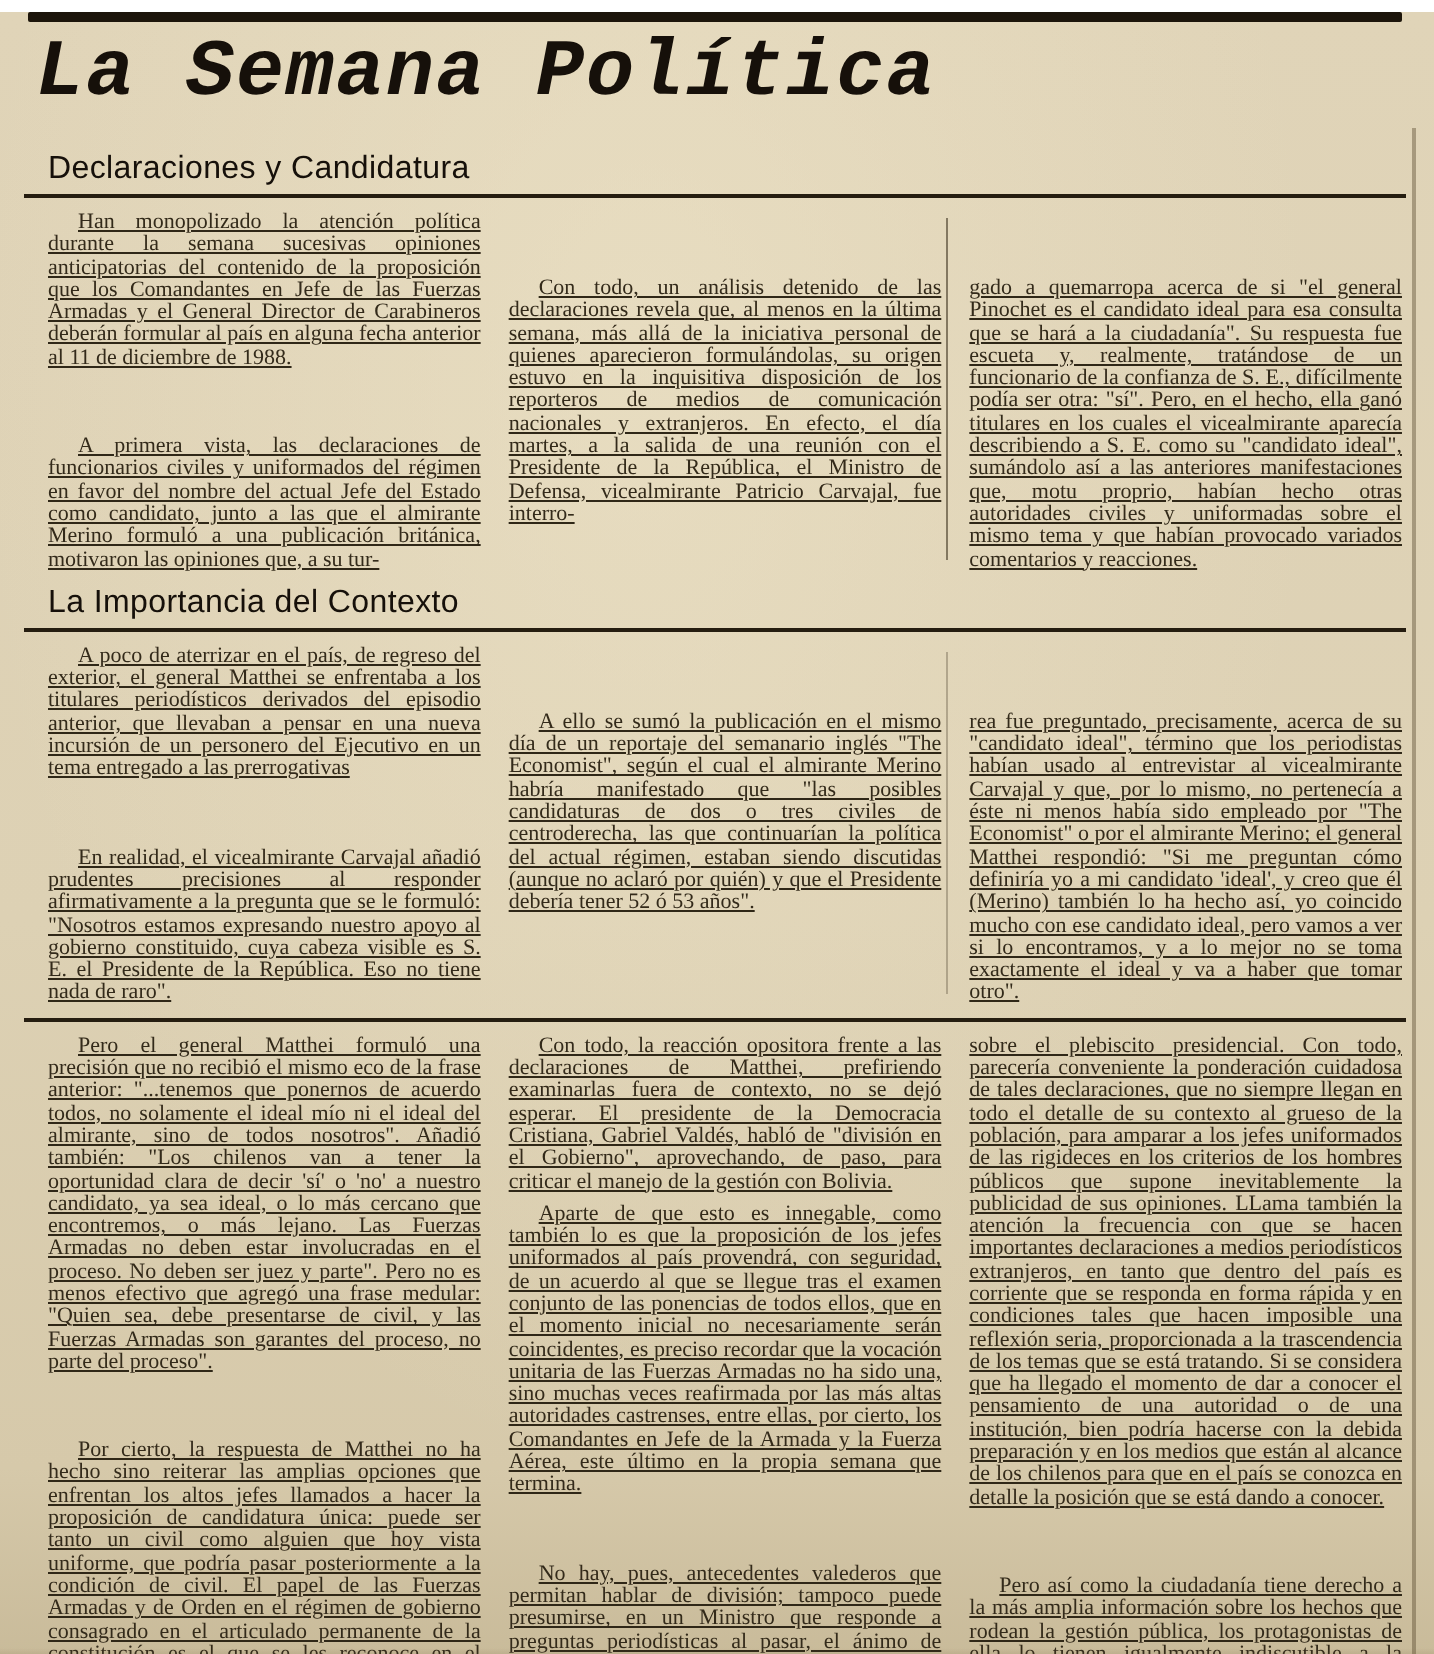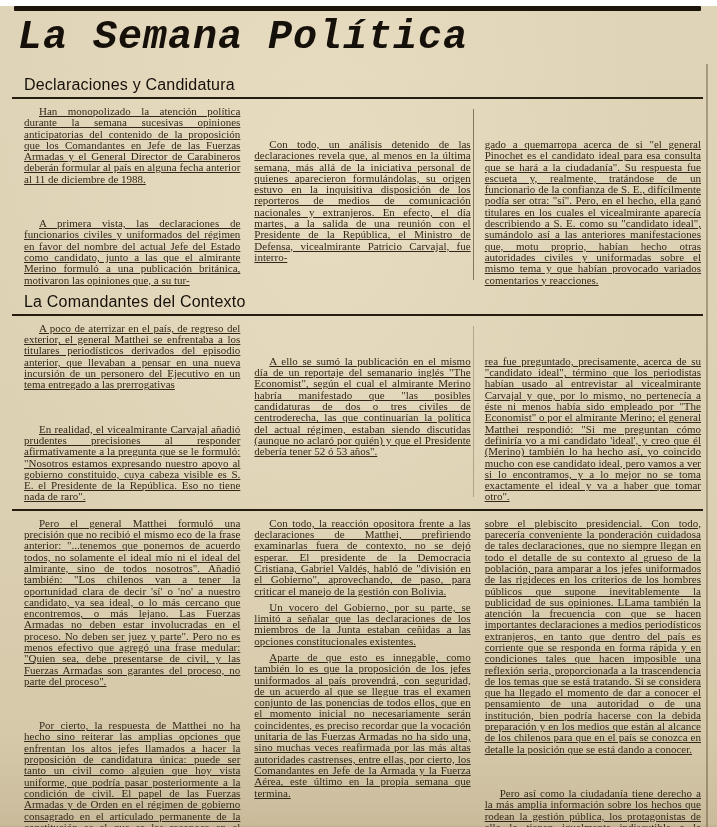--- a/index.html
+++ b/index.html
@@ -88,21 +88,21 @@
       <div class="col">
         <p>Con todo, un análisis detenido de las declaraciones revela que, al menos en la última semana, más allá de la iniciativa personal de quienes aparecieron formulándolas, su origen estuvo en la inquisitiva disposición de los reporteros de medios de comunicación nacionales y extranjeros. En efecto, el día martes, a la salida de una reunión con el Presidente de la República, el Ministro de Defensa, vicealmirante Patricio Carvajal, fue interro-</p>
       </div>
       <div class="col">
         <p class="cont">gado a quemarropa acerca de si "el general Pinochet es el candidato ideal para esa consulta que se hará a la ciudadanía". Su respuesta fue escueta y, realmente, tratándose de un funcionario de la confianza de S. E., difícilmente podía ser otra: "sí". Pero, en el hecho, ella ganó titulares en los cuales el vicealmirante aparecía describiendo a S. E. como su "candidato ideal", sumándolo así a las anteriores manifestaciones que, motu proprio, habían hecho otras autoridades civiles y uniformadas sobre el mismo tema y que habían provocado variados comentarios y reacciones.</p>
       </div>
     </div>
   </section>
 
   <section class="sec">
-    <h2 class="sec-heading">La Comandantes del Contexto</h2>
+    <h2 class="sec-heading">La Importancia del Contexto</h2>
     <div class="heading-rule"></div>
     <div class="cols rule-2-3 rule-faint">
       <div class="col">
         <p>A poco de aterrizar en el país, de regreso del exterior, el general Matthei se enfrentaba a los titulares periodísticos derivados del episodio anterior, que llevaban a pensar en una nueva incursión de un personero del Ejecutivo en un tema entregado a las prerrogativas</p>
         <p>En realidad, el vicealmirante Carvajal añadió prudentes precisiones al responder afirmativamente a la pregunta que se le formuló: "Nosotros estamos expresando nuestro apoyo al gobierno constituido, cuya cabeza visible es S. E. el Presidente de la República. Eso no tiene nada de raro".</p>
       </div>
       <div class="col">
         <p>A ello se sumó la publicación en el mismo día de un reportaje del semanario inglés "The Economist", según el cual el almirante Merino habría manifestado que "las posibles candidaturas de dos o tres civiles de centroderecha, las que continuarían la política del actual régimen, estaban siendo discutidas (aunque no aclaró por quién) y que el Presidente debería tener 52 ó 53 años".</p>
       </div>
       <div class="col">
@@ -113,21 +113,20 @@
 
   <section class="sec">
     <div class="heading-rule"></div>
     <div class="cols">
       <div class="col">
         <p>Pero el general Matthei formuló una precisión que no recibió el mismo eco de la frase anterior: "...tenemos que ponernos de acuerdo todos, no solamente el ideal mío ni el ideal del almirante, sino de todos nosotros". Añadió también: "Los chilenos van a tener la oportunidad clara de decir 'sí' o 'no' a nuestro candidato, ya sea ideal, o lo más cercano que encontremos, o más lejano. Las Fuerzas Armadas no deben estar involucradas en el proceso. No deben ser juez y parte". Pero no es menos efectivo que agregó una frase medular: "Quien sea, debe presentarse de civil, y las Fuerzas Armadas son garantes del proceso, no parte del proceso".</p>
         <p>Por cierto, la respuesta de Matthei no ha hecho sino reiterar las amplias opciones que enfrentan los altos jefes llamados a hacer la proposición de candidatura única: puede ser tanto un civil como alguien que hoy vista uniforme, que podría pasar posteriormente a la condición de civil. El papel de las Fuerzas Armadas y de Orden en el régimen de gobierno consagrado en el articulado permanente de la constitución es el que se les reconoce en el capítulo constitucional correspondiente, como cuerpos "esencialmente obedientes y no deliberantes", y, además, como garantes de la institucionalidad y la seguridad interna, en el Consejo de Seguridad Nacional, aparte de otras situaciones específicas en que se requiere de su intervención, como en los estados de excepción constitucional.</p>
       </div>
       <div class="col">
         <p>Con todo, la reacción opositora frente a las declaraciones de Matthei, prefiriendo examinarlas fuera de contexto, no se dejó esperar. El presidente de la Democracia Cristiana, Gabriel Valdés, habló de "división en el Gobierno", aprovechando, de paso, para criticar el manejo de la gestión con Bolivia.</p>
-        <p>Un vocero del Gobierno, por su parte, se limitó a señalar que las declaraciones de los miembros de la Junta estaban ceñidas a las opciones constitucionales existentes.</p>
         <p>Aparte de que esto es innegable, como también lo es que la proposición de los jefes uniformados al país provendrá, con seguridad, de un acuerdo al que se llegue tras el examen conjunto de las ponencias de todos ellos, que en el momento inicial no necesariamente serán coincidentes, es preciso recordar que la vocación unitaria de las Fuerzas Armadas no ha sido una, sino muchas veces reafirmada por las más altas autoridades castrenses, entre ellas, por cierto, los Comandantes en Jefe de la Armada y la Fuerza Aérea, este último en la propia semana que termina.</p>
         <p>No hay, pues, antecedentes valederos que permitan hablar de división; tampoco puede presumirse, en un Ministro que responde a preguntas periodísticas al pasar, el ánimo de menoscabar las describiendo de los Comandantes en Jefe y el General Director.</p>
 
       </div>
       <div class="col">
         <p class="cont">sobre el plebiscito presidencial. Con todo, parecería conveniente la ponderación cuidadosa de tales declaraciones, que no siempre llegan en todo el detalle de su contexto al grueso de la población, para amparar a los jefes uniformados de las rigideces en los criterios de los hombres públicos que supone inevitablemente la publicidad de sus opiniones. LLama también la atención la frecuencia con que se hacen importantes declaraciones a medios periodísticos extranjeros, en tanto que dentro del país es corriente que se responda en forma rápida y en condiciones tales que hacen imposible una reflexión seria, proporcionada a la trascendencia de los temas que se está tratando. Si se considera que ha llegado el momento de dar a conocer el pensamiento de una autoridad o de una institución, bien podría hacerse con la debida preparación y en los medios que están al alcance de los chilenos para que en el país se conozca en detalle la posición que se está dando a conocer.</p>
         <p>Pero así como la ciudadanía tiene derecho a la más amplia información sobre los hechos que rodean la gestión pública, los protagonistas de ella lo tienen igualmente indiscutible a la discreción y al silencio sobre temas acerca de los cuales no ha llegado la oportunidad legal de emitir un pronunciamiento. Y parecería conveniente que ellos hagan valer este derecho en relación a la decisión que deberán adoptar dentro de los próximos 18 meses.</p>
       </div>
     </div>
   </section>

